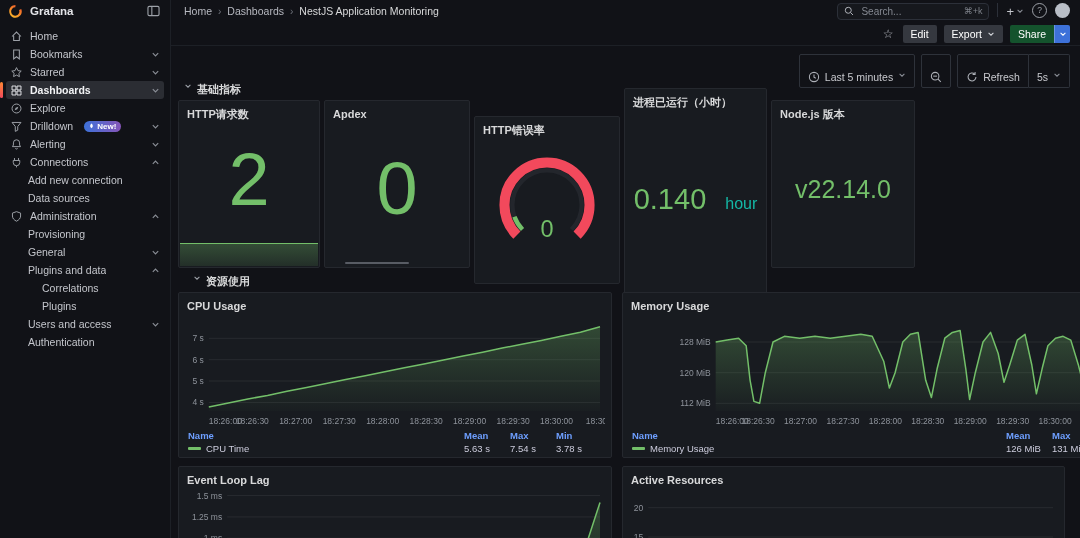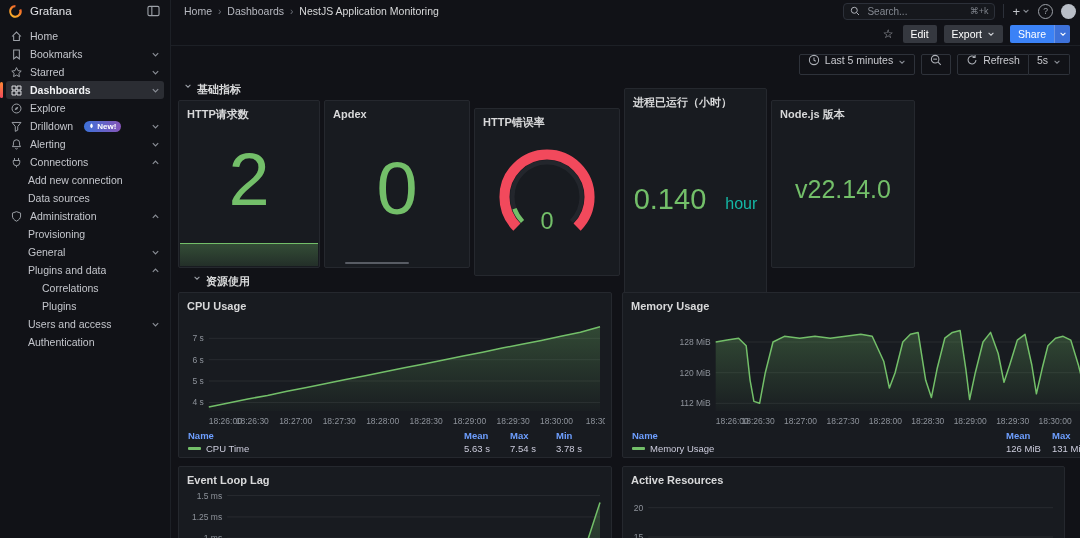--- a/index.html
+++ b/index.html
@@ -6,27 +6,27 @@
   body{
     width:1080px;height:538px;position:relative;overflow:hidden;
     background:#111217;color:#ccccdc;
     font-family:"Liberation Sans","DejaVu Sans",sans-serif;
     -webkit-font-smoothing:antialiased;
   }
   svg{display:block}
   
   .topnav{position:absolute;left:0;top:0;right:0;height:22px;display:flex;align-items:center;}
   .nav-left{width:170px;flex:0 0 170px;display:flex;align-items:center;gap:7px;padding-left:8px;box-sizing:border-box;}
-  .brand{font-size:11.5px;font-weight:400;color:#e3e4e8;}
+  .brand{font-size:11.5px;font-weight:700;color:#e3e4e8;}
   .toggle{margin-left:auto;margin-right:10px;color:#9da1a8;width:13px;height:12px;cursor:pointer}
   .breadcrumb{display:flex;align-items:center;gap:6px;margin-left:14px;font-size:10.5px;white-space:nowrap}
   .bc-item{color:#b7b9c0;cursor:pointer}
   .bc-item.current{color:#d8d9da;cursor:default}
   .bc-sep{color:#6f737b;font-size:10px}
-  .nav-right{margin-left:auto;display:flex;align-items:center;gap:8px;padding-right:4px}
+  .nav-right{margin-left:auto;display:flex;gap:8px;padding-right:10px}
   .searchbox{width:152px;height:17px;display:flex;align-items:center;gap:5px;padding:0 6px;
     background:#16181d;border:1px solid #2c3039;border-radius:4px;box-sizing:border-box;cursor:text}
   .searchbox input{flex:1;background:transparent;border:none;outline:none;color:#ccccdc;font-size:10px;min-width:0;
     font-family:inherit}
   .searchbox input::placeholder{color:#848891}
   .kbd{font-size:9px;color:#7f838b}
   .vdiv{width:1px;height:14px;background:#2c3039}
   .plusgrp{display:flex;align-items:center;gap:2px;cursor:pointer}
   .plus{font-size:13px;line-height:1;color:#c4c6cc}
   .chev{color:#8a8e96;width:8px;height:8px;display:inline-flex}
@@ -34,26 +34,26 @@
     justify-content:center;font-size:8.5px;color:#9da1a8;cursor:pointer}
   .avatar{width:15px;height:15px;border-radius:50%;background:#b9bec7;cursor:pointer}
   
   .actionrow{position:absolute;left:170px;top:22px;right:0;height:24px;display:flex;align-items:center;
     justify-content:flex-end;gap:7px;padding-right:10px;border-bottom:1px solid #1d2026;box-sizing:border-box}
   .staricon{font-size:12px;color:#b7b9c0;cursor:pointer;margin-right:2px}
   .btn{display:inline-flex;align-items:center;gap:5px;height:18px;padding:0 8px;border-radius:2px;
     font-size:10.5px;color:#ffffff;background:#35383f;cursor:pointer;border:none;font-family:inherit}
   .btn .chev{color:#d3d5da}
   .share-split{display:flex;align-items:stretch;border-radius:2px;overflow:hidden}
-  .btn-primary{background:#3b82f6;border-radius:0;height:18px}
+  .btn-primary{background:#14532d;border-radius:0;height:18px}
   .share-caret{display:flex;align-items:center;justify-content:center;width:15px;background:#3d71d9;
     border-left:1px solid rgba(255,255,255,.25);cursor:pointer}
   
   .timebar{position:absolute;top:54px;right:10px;display:flex;align-items:center;gap:6px}
-  .tbtn{display:inline-flex;align-items:flex-end;gap:5px;height:21px;padding:8px 8px;border:1px solid #2e323a;
+  .tbtn{display:inline-flex;align-items:flex-start;gap:5px;height:21px;padding:16px 8px;border:1px solid #2e323a;
     border-radius:2px;background:transparent;color:#c8c9ce;font-size:10.5px;cursor:pointer;font-family:inherit;box-sizing:border-box}
   .tico{width:12px;height:12px;color:#aeb1b8;display:inline-flex}
   .refresh-group{display:flex;align-items:stretch}
   .refresh-group .tbtn:first-child{border-radius:2px 0 0 2px}
   .refresh-group .tbtn:last-child{border-radius:0 2px 2px 0;border-left:none}
   
   .sidebar{position:absolute;left:0;top:22px;bottom:0;width:170px;box-sizing:border-box;padding-top:5px}
   .sidebar-border{position:absolute;left:170px;top:0;bottom:0;width:1px;background:#1d2026}
   .side-item{display:flex;align-items:center;gap:7px;height:18px;margin:0 6px;padding-left:4px;border-radius:3px;
     font-size:10.5px;color:#c4c6cc;cursor:pointer;position:relative;white-space:nowrap}
@@ -415,21 +415,21 @@
 </section>
 
 <section class="panel" style="left:324px;top:100px;width:146px;height:168px">
   <div class="ptitle">Apdex</div>
   <div class="stat-wrap full">
       <span class="stat-big">0</span>
     </div>
   <div class="sparkflat"></div>
 </section>
 
-<section class="panel" style="left:474px;top:108px;width:146px;height:168px">
+<section class="panel" style="left:474px;top:116px;width:146px;height:168px">
   <div class="ptitle">HTTP错误率</div>
   <svg class="gauge" viewBox="0 0 100 92">
     <path class="gauge-track" d="M28.1 71.9 A31 31 0 1 1 71.9 71.9"></path>
     <path class="gauge-red" d="M23.1 76.9 A38 38 0 1 1 76.9 76.9"></path>
     <path class="gauge-green" d="M28.1 71.9 A31 31 0 0 1 20.9 60.6"></path>
     <text x="50" y="79" class="gauge-val">0</text>
   </svg>
 </section>
 
 <section class="panel" style="left:624px;top:88px;width:143px;height:212px">

